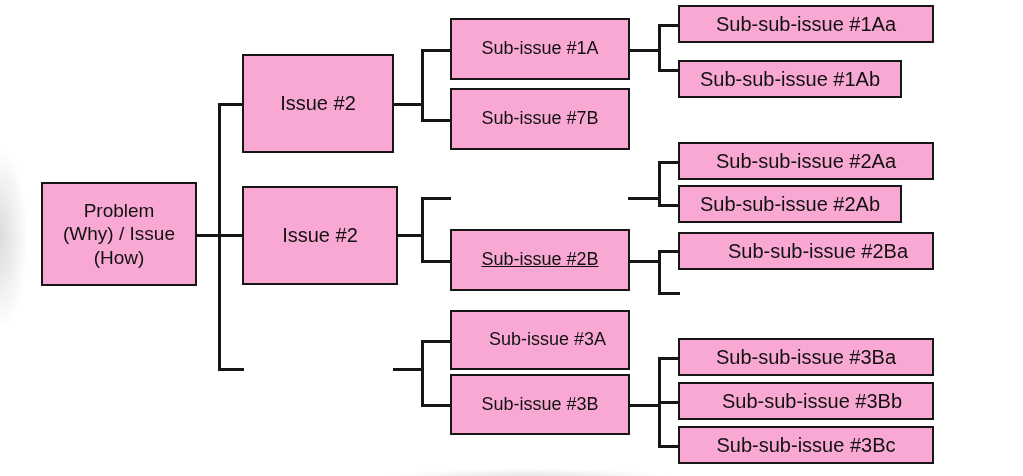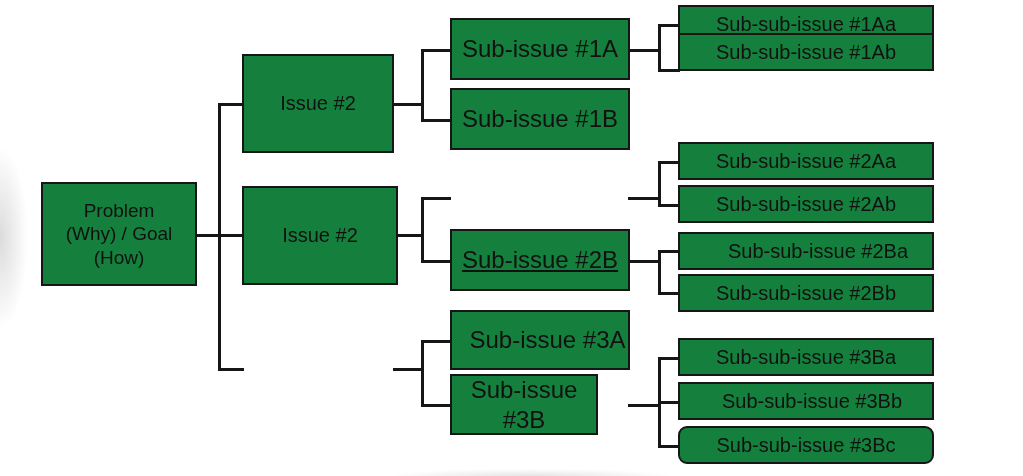--- a/index.html
+++ b/index.html
@@ -29,33 +29,33 @@
     left: 330px; bottom: 0;
     width: 400px; height: 14px;
     background: radial-gradient(ellipse 200px 10px at 50% 100%, rgba(0,0,0,0.10), rgba(0,0,0,0) 72%);
     pointer-events: none;
   }
 
   .node {
     position: absolute;
     box-sizing: border-box;
     border: 2.5px solid #161616;
-    background: #15803d;
+    background: #f9a8d4;
     display: flex;
     align-items: center;
     justify-content: center;
     text-align: center;
     color: #111111;
     line-height: 1.22;
     white-space: pre-line;
     z-index: 2;
   }
   .node.root      { font-size: 19px; }
   .node.lvl1      { font-size: 20px; }
-  .node.lvl2      { font-size: 24px; }
+  .node.lvl2      { font-size: 18px; }
   .node.lvl3      { font-size: 20px; }
 
   .conn {
     position: absolute;
     background: #161616;
     z-index: 1;
   }
   .conn.h { height: 2.5px; }
   .conn.v { width: 2.5px; }
 </style>
@@ -103,37 +103,36 @@
   <div class="conn h" style="left:658px; top:250px; width:22px;"></div>
   <div class="conn h" style="left:658px; top:292px; width:22px;"></div>
 
   <div class="conn h" style="left:628px; top:404px; width:32px;"></div>
   <div class="conn v" style="left:658px; top:357px; height:89px;"></div>
   <div class="conn h" style="left:658px; top:357px; width:22px;"></div>
   <div class="conn h" style="left:658px; top:401px; width:22px;"></div>
   <div class="conn h" style="left:658px; top:445px; width:22px;"></div>
 
   <div class="node root" style="left:41px; top:182px; width:156px; height:104px;">Problem
-(Why) / Goal
+(Why) / Issue
 (How)</div>
 
   <div class="node lvl1" style="left:242px; top:54px; width:152px; height:99px;">Issue #2</div>
   <div class="node lvl1" style="left:242px; top:186px; width:156px; height:99px;">Issue #2</div>
 
   <div class="node lvl2" style="left:450px; top:18px; width:180px; height:62px;">Sub-issue #1A</div>
-  <div class="node lvl2" style="left:450px; top:88px; width:180px; height:62px;">Sub-issue #1B</div>
+  <div class="node lvl2" style="left:450px; top:88px; width:180px; height:62px;">Sub-issue #7B</div>
   <div class="node lvl2" style="left:450px; top:229px; width:180px; height:62px;text-decoration:underline;">Sub-issue #2B</div>
   <div class="node lvl2" style="left:450px; top:310px; width:180px; height:60px;padding-left:15px;">Sub-issue #3A</div>
-  <div class="node lvl2" style="left:450px; top:374px; width:148px; height:61px;">Sub-issue #3B</div>
+  <div class="node lvl2" style="left:450px; top:374px; width:180px; height:61px;">Sub-issue #3B</div>
 
   <div class="node lvl3" style="left:678px; top:5px; width:256px; height:38px;">Sub-sub-issue #1Aa</div>
-  <div class="node lvl3" style="left:678px; top:33px; width:256px; height:38px;">Sub-sub-issue #1Ab</div>
+  <div class="node lvl3" style="left:678px; top:60px; width:224px; height:38px;">Sub-sub-issue #1Ab</div>
 
   <div class="node lvl3" style="left:678px; top:142px; width:256px; height:38px;">Sub-sub-issue #2Aa</div>
-  <div class="node lvl3" style="left:678px; top:185px; width:256px; height:38px;">Sub-sub-issue #2Ab</div>
+  <div class="node lvl3" style="left:678px; top:185px; width:224px; height:38px;">Sub-sub-issue #2Ab</div>
   <div class="node lvl3" style="left:678px; top:232px; width:256px; height:38px;padding-left:24px;">Sub-sub-issue #2Ba</div>
-  <div class="node lvl3" style="left:678px; top:274px; width:256px; height:38px;">Sub-sub-issue #2Bb</div>
 
   <div class="node lvl3" style="left:678px; top:338px; width:256px; height:38px;">Sub-sub-issue #3Ba</div>
   <div class="node lvl3" style="left:678px; top:382px; width:256px; height:38px;padding-left:12px;">Sub-sub-issue #3Bb</div>
-  <div class="node lvl3" style="left:678px; top:426px; width:256px; height:38px;border-radius:9px;">Sub-sub-issue #3Bc</div>
+  <div class="node lvl3" style="left:678px; top:426px; width:256px; height:38px;">Sub-sub-issue #3Bc</div>
 
 </div>
 
 </body></html>

